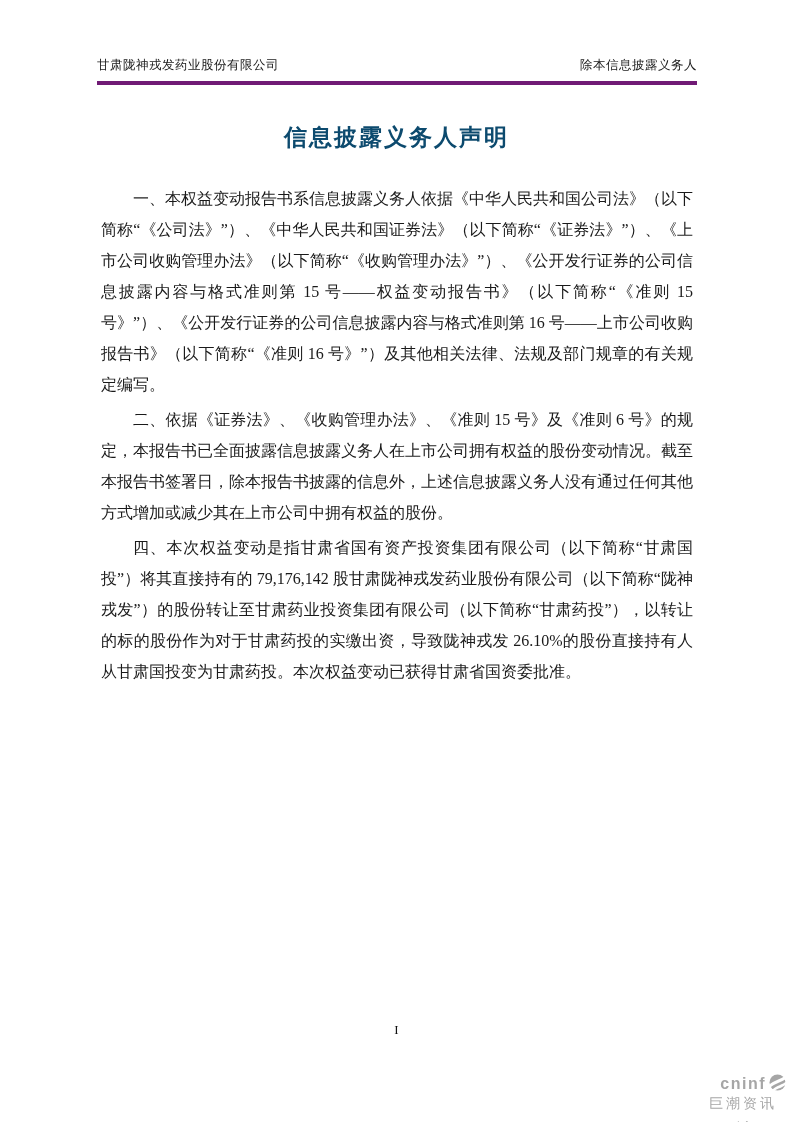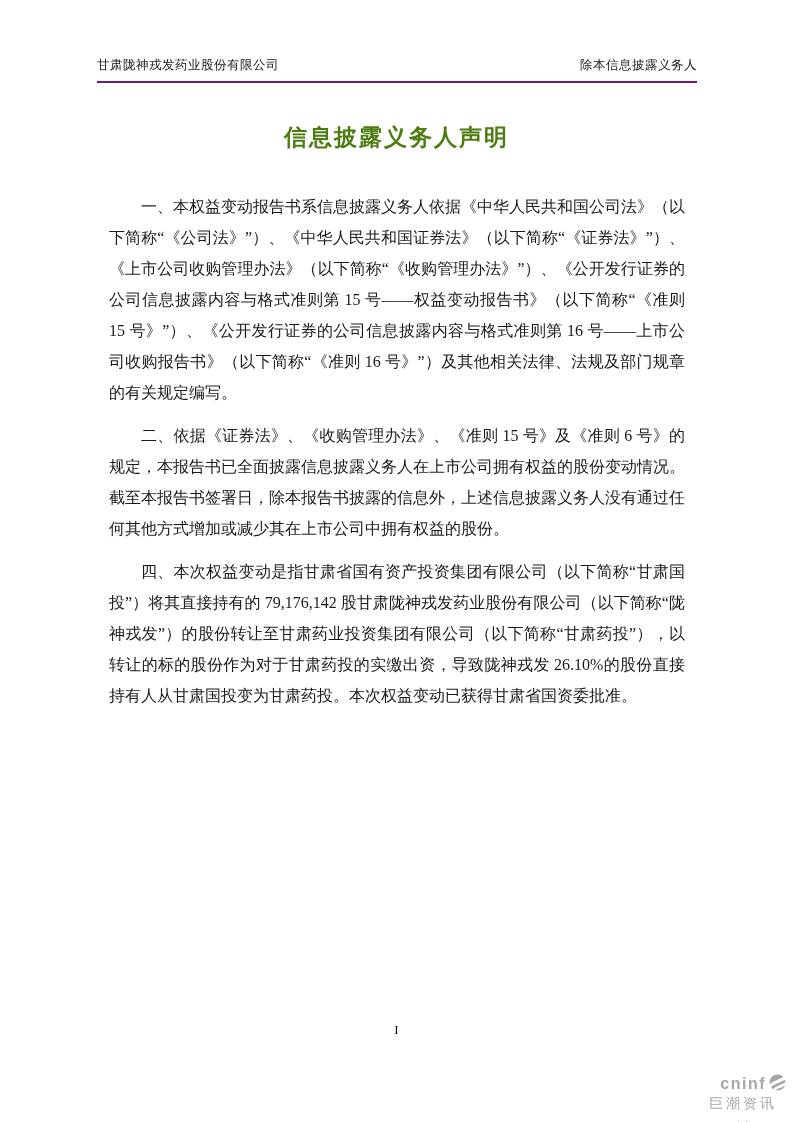--- a/index.html
+++ b/index.html
@@ -11,41 +11,41 @@
     font-family:"Liberation Serif","DejaVu Serif",serif;
     color:#1a1a1a;
     overflow:hidden;
   }
   
   .header{
     position:absolute;left:97px;top:57px;width:600px;
     display:flex;justify-content:space-between;align-items:flex-end;
     font-size:12.5px;letter-spacing:0.5px;
     padding-bottom:7px;
-    border-bottom:2px solid #701a75;
+    border-bottom:4px solid #701a75;
   }
   
   .doc-title{
     position:absolute;left:0;top:122px;width:100%;
     text-align:center;
     font-family:"DejaVu Sans","Liberation Sans",sans-serif;
     font-weight:bold;
     font-size:23px;
     letter-spacing:2px;
-    color:#4d7c0f;
+    color:#0c4a6e;
   }
   
   .body-text{
     position:absolute;left:97px;top:179px;width:600px;
     font-size:16px;line-height:31px;
     text-align:justify;
     text-justify:inter-ideograph;
   }
   .body-text p{
-    margin:12px;
+    margin:4px;
     text-indent:2em;
   }
   
   .page-number{
     position:absolute;left:0;top:1022px;width:100%;
     text-align:center;
     font-size:13px;color:#111;
   }
   
   .logo{

